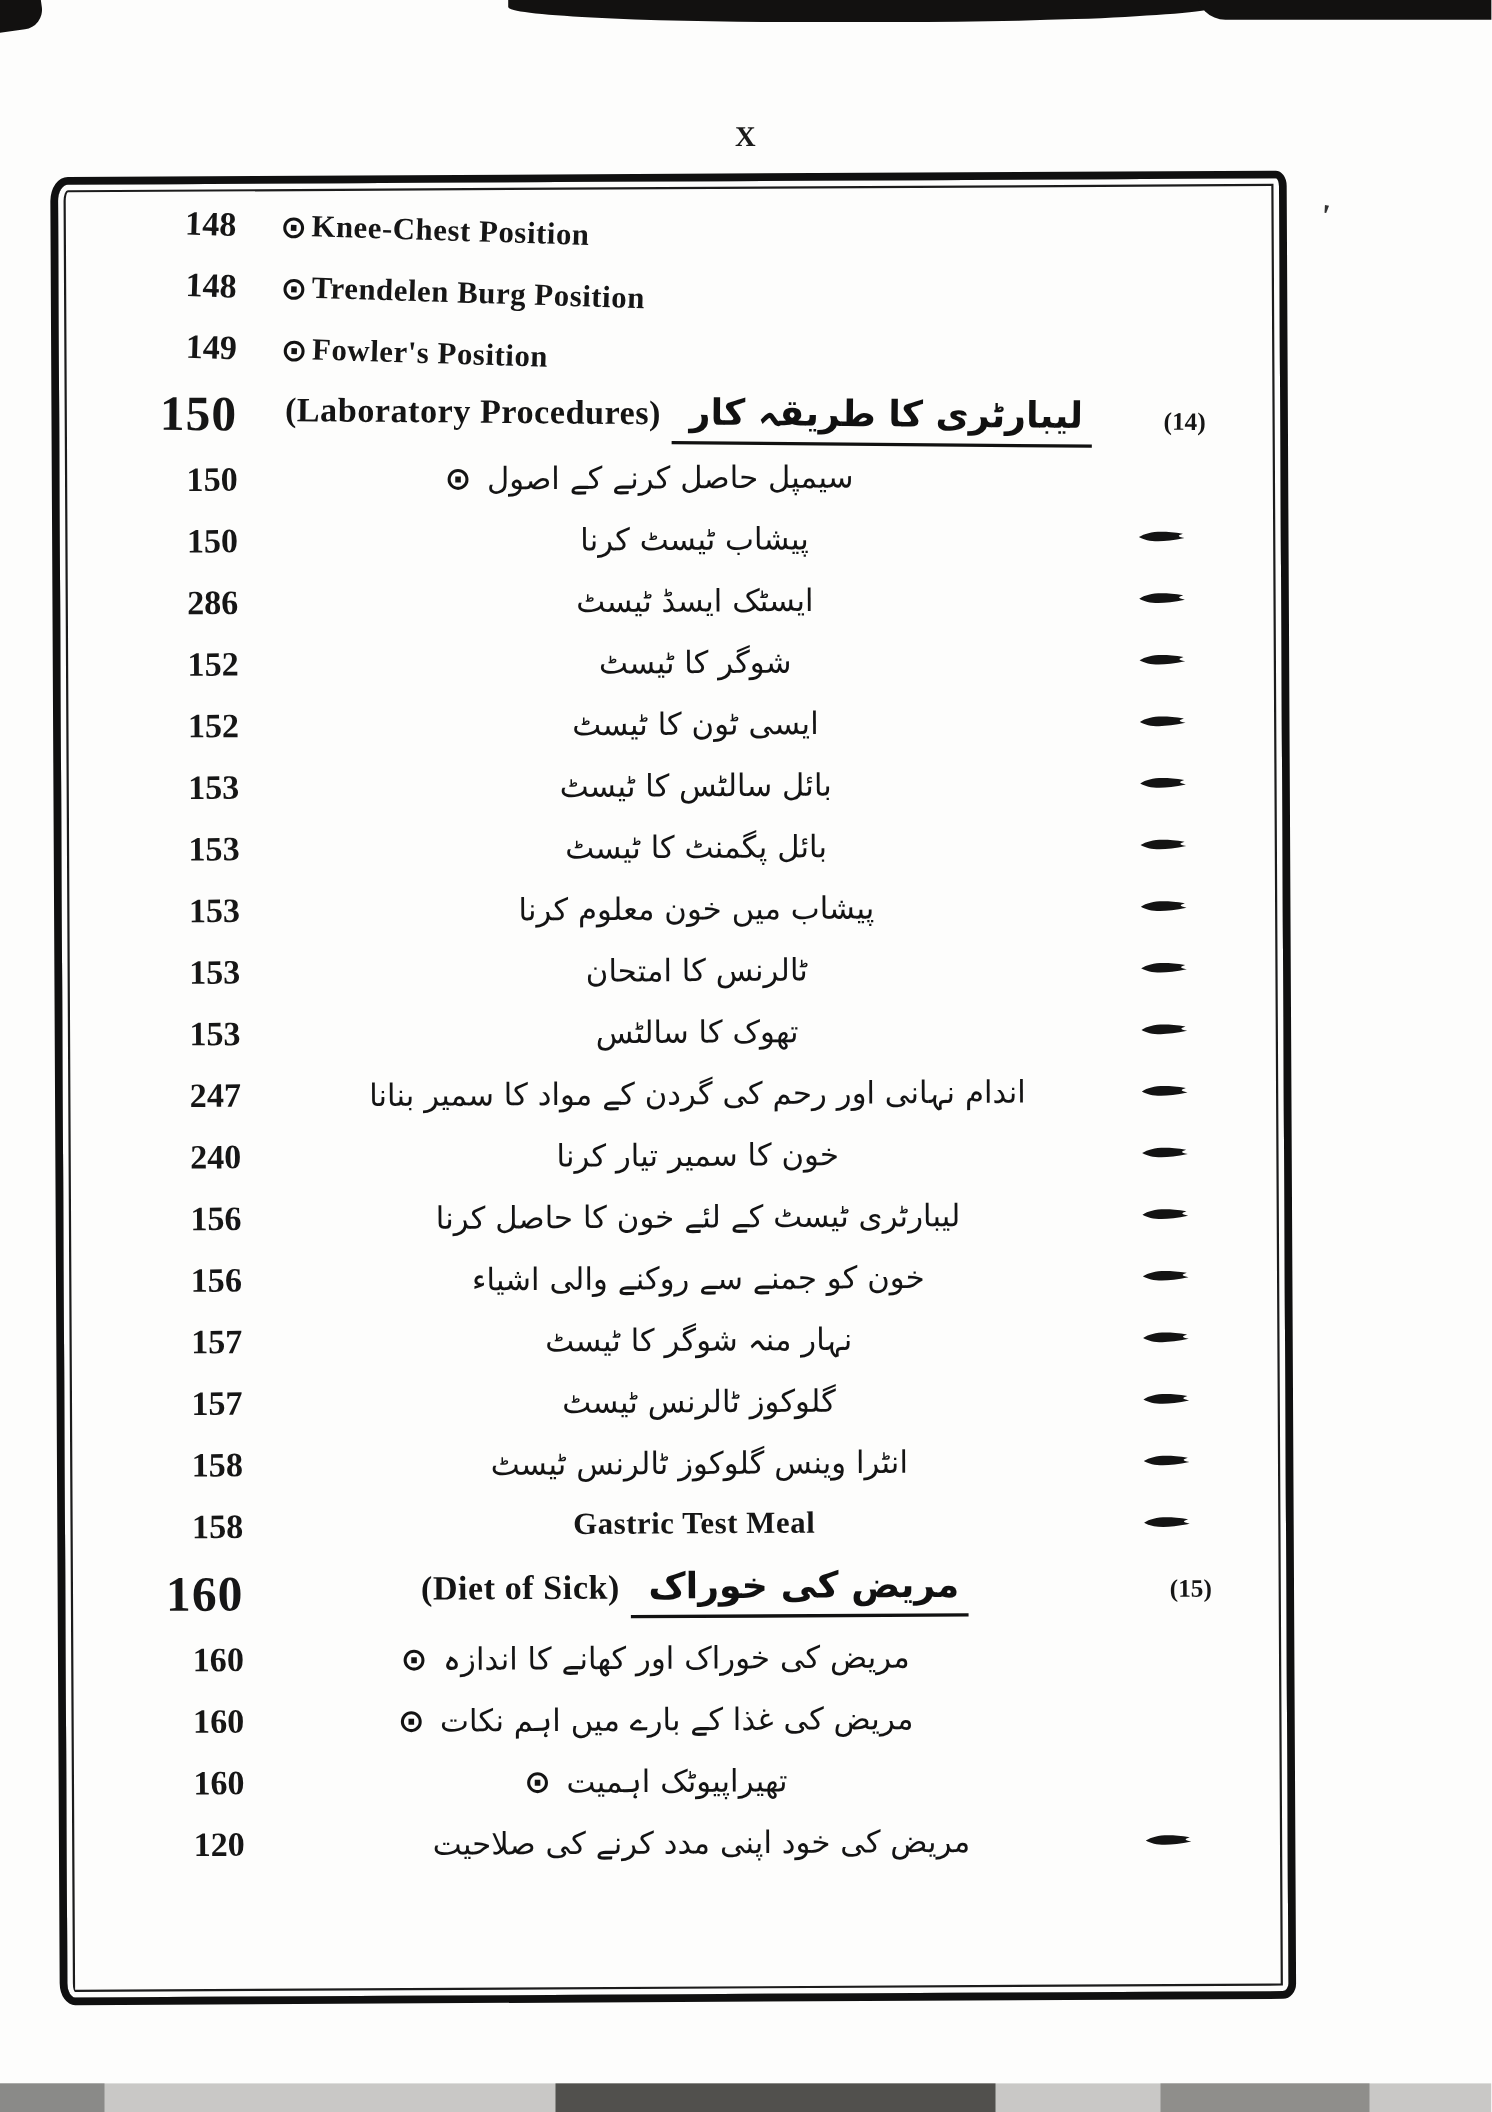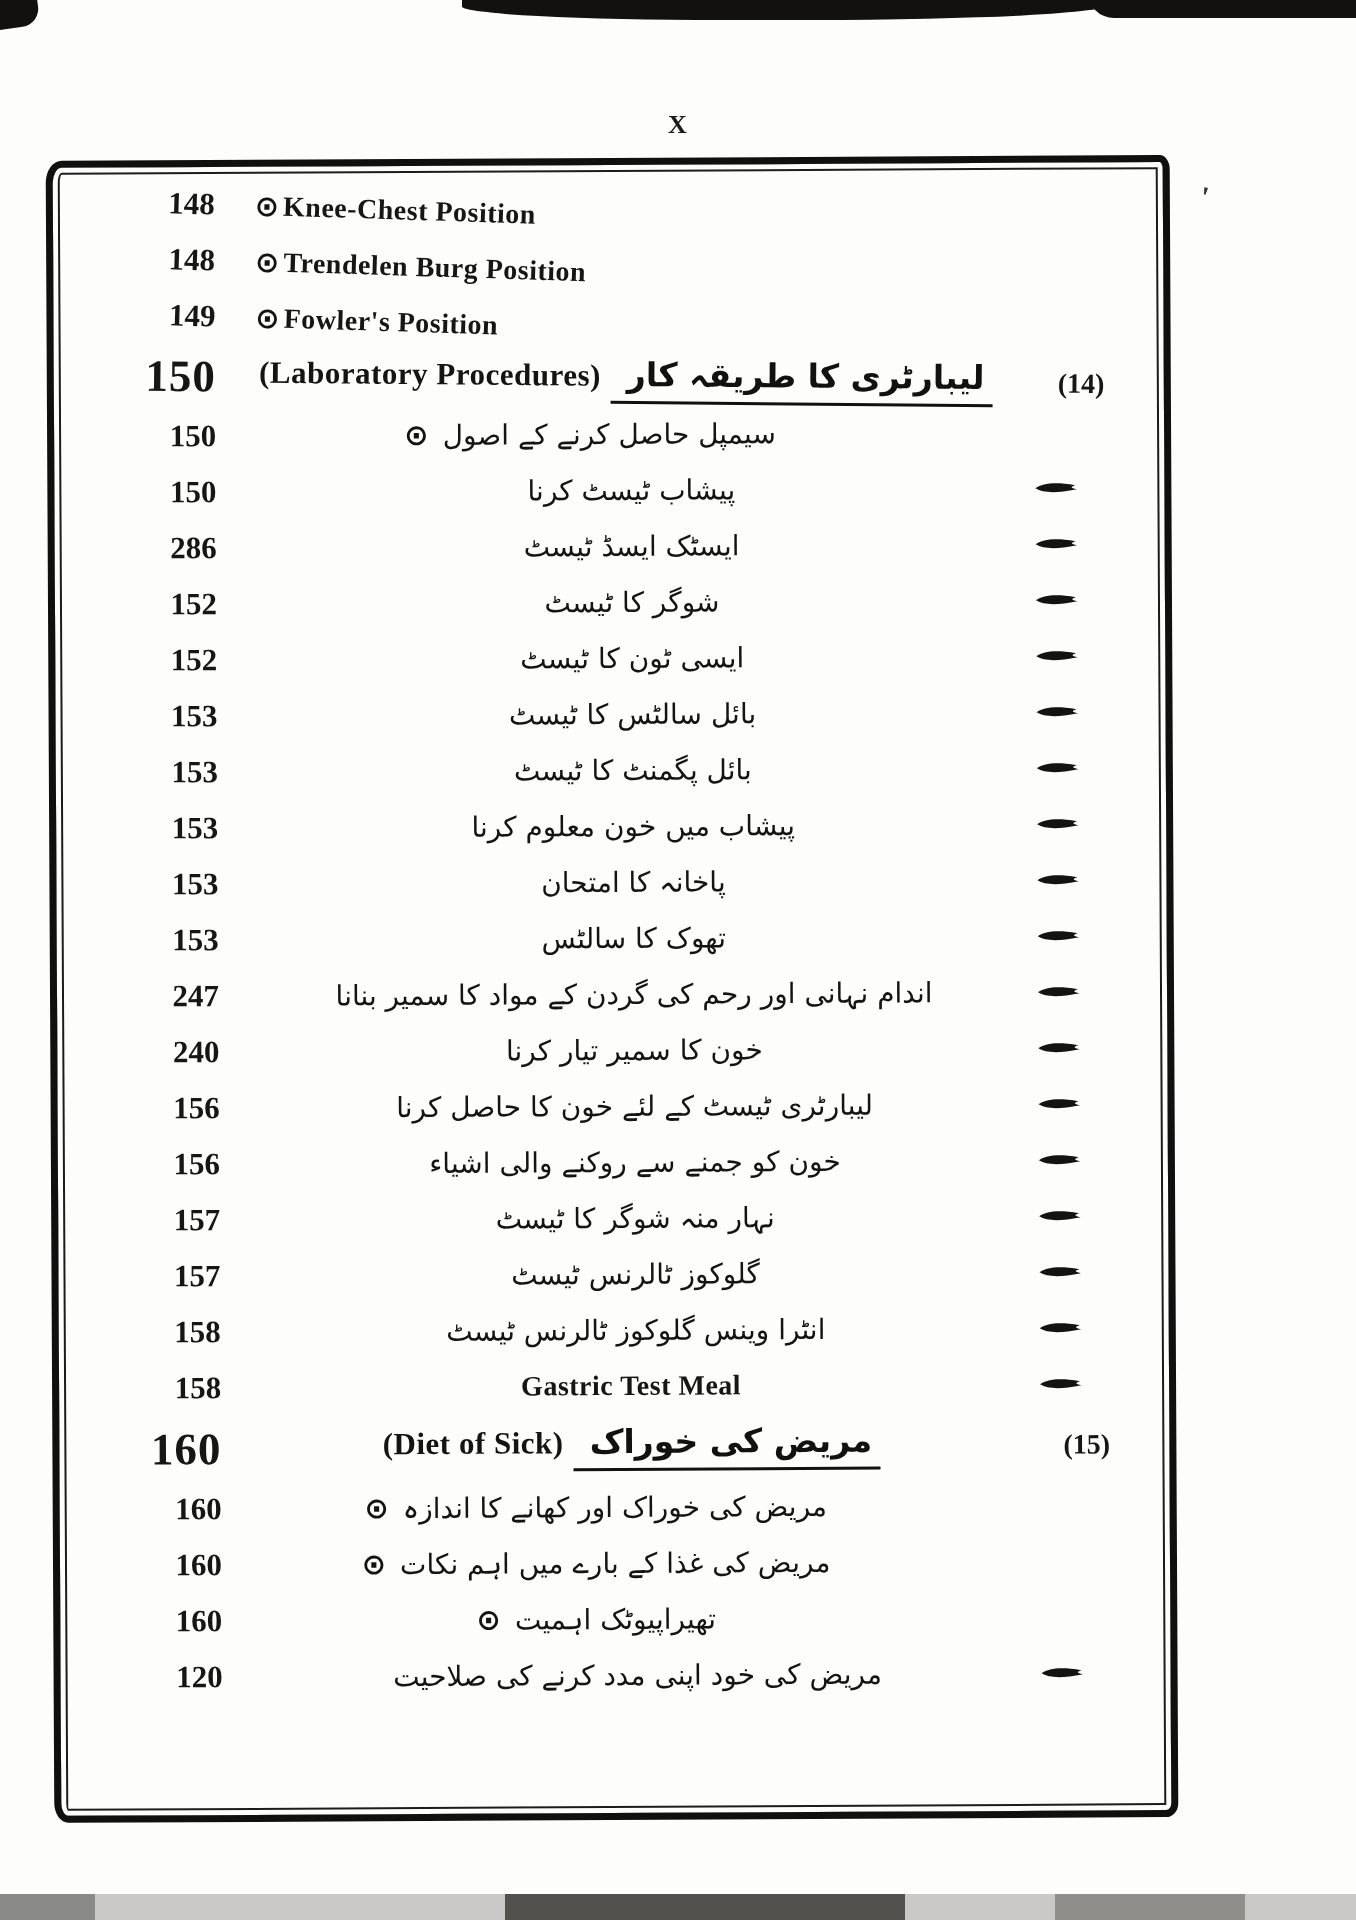--- a/index.html
+++ b/index.html
@@ -43,21 +43,21 @@
                  font-family:"DejaVu Sans",sans-serif;margin-right:4px;}
   .entry-en{font-weight:bold;font-size:28px;color:#161616;letter-spacing:.5px;white-space:nowrap;}
   .entry-ur{font-family:"DejaVu Sans",sans-serif;font-size:28px;color:#141414;direction:rtl;
             unicode-bidi:isolate;white-space:nowrap;margin-left:10px;}
   .heading-line{direction:rtl;unicode-bidi:isolate;display:flex;align-items:baseline;gap:10px;}
   .urdu-heading{font-family:"DejaVu Sans",sans-serif;font-size:33px;font-weight:bold;color:#111;
                 direction:rtl;unicode-bidi:isolate;border-bottom:3px solid #111;padding:0 8px 7px 16px;}
   .latin-heading{font-weight:bold;font-size:31px;color:#141414;letter-spacing:.5px;direction:ltr;unicode-bidi:isolate;}
 
   .rightzone{display:flex;align-items:center;height:100%;}
-  .section-num{font-weight:bold;font-size:28px;color:#161616;margin-left:50px;}
+  .section-num{font-weight:bold;font-size:23px;color:#161616;margin-left:50px;}
   .arrow-icon{width:46px;height:17px;margin-left:26px;}
   .arrow-icon path{fill:#131313;}
 
   .apostrophe{position:absolute;left:1200px;top:180px;font-size:30px;font-weight:bold;color:#333;transform:rotate(12deg);}
 
   
   .bottom-band{position:absolute;left:0;bottom:0;width:1356px;height:26px;background:#c9c8c6;}
   .band-seg{position:absolute;top:0;height:26px;}
   .seg-1{left:505px;width:400px;background:#51504d;}
   .seg-2{left:1055px;width:190px;background:#8f8e8b;}
@@ -192,21 +192,21 @@
           </div>
           <div class="rightzone">
             <svg class="arrow-icon" viewBox="0 0 46 17" xmlns="http://www.w3.org/2000/svg">
     <path d="M1 8.5 C9 3.5 20 2.2 41 5.6 C36 7.4 35.6 7.8 42.5 9.6 C21 13.9 9 13.2 1 8.5 Z"></path>
   </svg>
           </div>
         </div>
         <div class="row t-ur-arrow">
           <span class="pagenum">153</span>
           <div class="content">
-            <span class="entry-ur" dir="rtl">پاخانہ کا امتحان</span>
+            <span class="entry-ur" dir="rtl">ٹالرنس کا امتحان</span>
           </div>
           <div class="rightzone">
             <svg class="arrow-icon" viewBox="0 0 46 17" xmlns="http://www.w3.org/2000/svg">
     <path d="M1 8.5 C9 3.5 20 2.2 41 5.6 C36 7.4 35.6 7.8 42.5 9.6 C21 13.9 9 13.2 1 8.5 Z"></path>
   </svg>
           </div>
         </div>
         <div class="row t-ur-arrow">
           <span class="pagenum">153</span>
           <div class="content">

